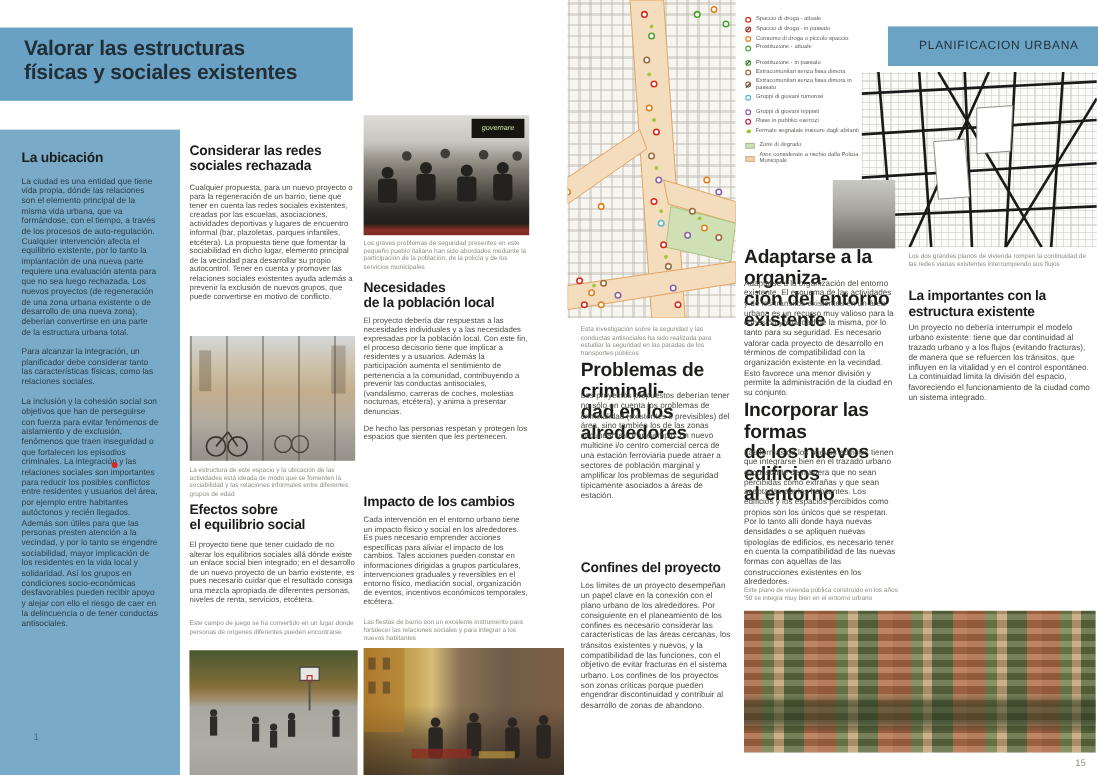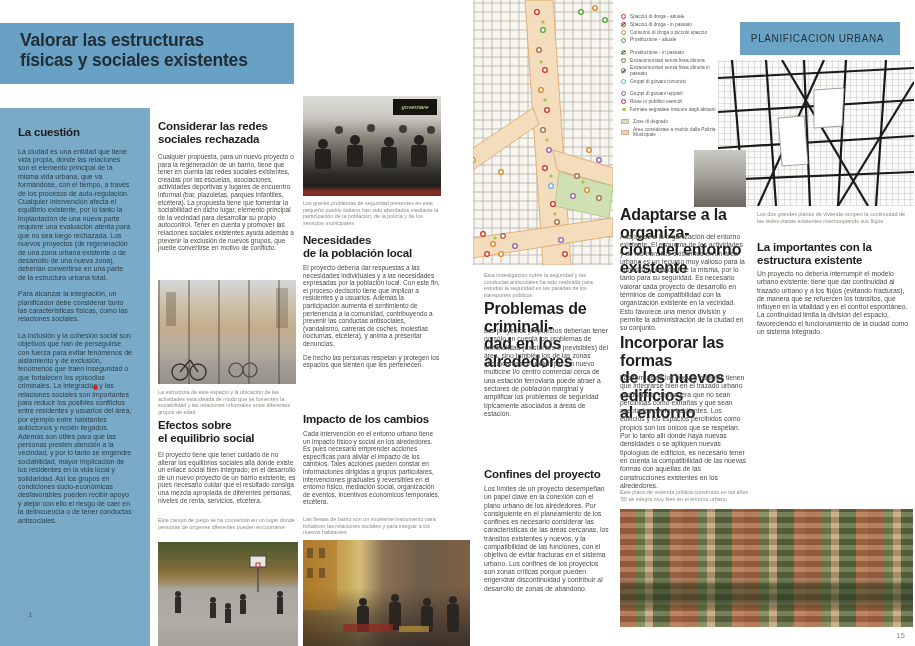--- a/index.html
+++ b/index.html
@@ -99,21 +99,21 @@
 </style>
 </head>
 <body>
 
 <div class="abs title-box" style="left:0;top:23px;width:294px;height:61px;">
   <div class="h1" style="padding:8px 0 0 20px;">Valorar las estructuras
 físicas y sociales existentes</div>
 </div>
 
 <div class="abs panel-blue" style="left:0;top:108px;width:150px;height:538px;box-sizing:border-box;padding:18px 18px 0 18px;">
-  <div class="h2 h2-a" style="margin-bottom:9px;">La cuestión</div>
+  <div class="h2 h2-a" style="margin-bottom:9px;">La ubicación</div>
   <div class="blue-body">
     <p>La ciudad es una entidad que tiene vida propia, dónde las relaciones son el elemento principal de la misma vida urbana, que va formándose, con el tiempo, a través de los procesos de auto-regulación. Cualquier intervención afecta el equilibrio existente, por lo tanto la implantación de una nueva parte requiere una evaluación atenta para que no sea luego rechazada. Los nuevos proyectos (de regeneración de una zona urbana existente o de desarrollo de una nueva zona), deberían convertirse en una parte de la estructura urbana total.</p>
     <p>Para alcanzar la integración, un planificador debe considerar tanto las características físicas, como las relaciones sociales.</p>
     <p>La inclusión y la cohesión social son objetivos que han de perseguirse con fuerza para evitar fenómenos de aislamiento y de exclusión, fenómenos que traen inseguridad o que fortalecen los episodios criminales. La integración y las relaciones sociales son importantes para reducir los posibles conflictos entre residentes y usuarios del área, por ejemplo entre habitantes autóctonos y recién llegados. Además son útiles para que las personas presten atención a la vecindad, y por lo tanto se engendre sociabilidad, mayor implicación de los residentes en la vida local y solidaridad. Así los grupos en condiciones socio-económicas desfavorables pueden recibir apoyo y alejar con ello el riesgo de caer en la delincuencia o de tener conductas antisociales.</p>
   </div>
   <div class="abs pagenum" style="left:28px;top:502px;">1</div>
 </div>
 <div class="abs red-dot" style="left:93px;top:385px;"></div>
 
 <div class="abs h2 h2-a" style="left:158px;top:120px;width:138px;">Considerar las redes
@@ -328,21 +328,21 @@
     <div class="legend-row">
       <span class="legend-icon swatch" style="background: rgb(207, 224, 180);"></span>
       <span class="legend-label">Zone di degrado</span>
     </div>
     <div class="legend-row">
       <span class="legend-icon swatch" style="background: rgb(243, 210, 166);"></span>
       <span class="legend-label">Aree considerate a rischio dalla Polizia Municipale</span>
     </div>
   </div>
 
-<div class="abs header-bar" style="left:740px;top:22px;width:160px;height:33px;">
+<div class="abs header-bar" style="left:740px;top:22px;width:175px;height:33px;">
   <span>PLANIFICACION URBANA</span>
 </div>
 
 <div class="abs plan-img" style="left:718px;top:60px;width:196px;height:146px;">
   <svg width="196" height="146">
     <g stroke="#1a1a1a" stroke-width="2.2" fill="none">
       <line x1="14" y1="0" x2="26" y2="146"></line>
       <line x1="48" y1="0" x2="58" y2="146"></line>
       <line x1="86" y1="0" x2="92" y2="146"></line>
       <line x1="128" y1="0" x2="120" y2="146"></line>

